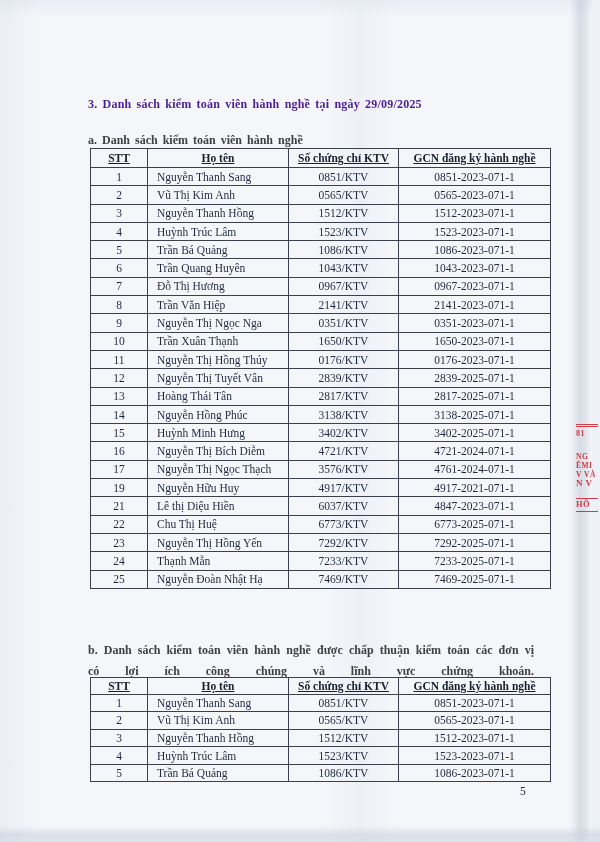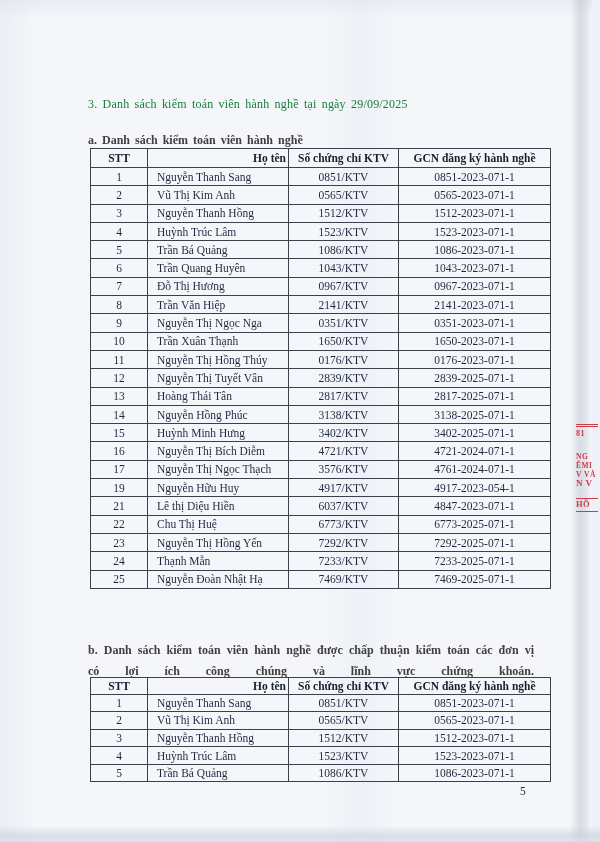--- a/index.html
+++ b/index.html
@@ -28,22 +28,22 @@
     background: #edf0f6; pointer-events: none;
   }
   .bottom-band {
     position: absolute; left: 0; bottom: 0; width: 600px; height: 16px;
     background: linear-gradient(180deg, rgba(255,255,255,0) 0%, rgba(199,205,218,.55) 55%, rgba(214,219,230,.75) 100%);
     pointer-events: none;
   }
 
   .doc-title {
     position: absolute; left: 88px; top: 97px;
-    font-size: 12px; font-weight: normal; letter-spacing: .2px;
-    color: #15803d;
+    font-size: 12px; font-weight: bold; letter-spacing: .2px;
+    color: #4c1d95;
     word-spacing: 2px;
   }
   .section-heading {
     position: absolute; left: 88px;
     font-size: 12px; font-weight: bold;
     color: #404040;
     word-spacing: 2px;
   }
   .section-a-heading { top: 133px; }
   .section-b-heading {
@@ -65,26 +65,26 @@
   .doc-table th, .doc-table td {
     border: 1px solid #3a404c;
     font-size: 11.5px;
     line-height: 12px;
     padding: 0 2px;
     text-align: center;
     white-space: nowrap;
     overflow: hidden;
     color: #1e2940;
   }
-  .doc-table th { font-weight: bold; color: #17202f; }
+  .doc-table th { font-weight: bold; color: #17202f; text-decoration: underline; }
   .doc-table .col-stt  { width: 52px; }
   .doc-table .col-name { width: 136px; text-align: left; padding-left: 9px; }
   .doc-table .col-cert { width: 105px; }
   .doc-table .col-gcn  { width: 147px; }
-  .doc-table th.col-name { text-align: right; padding-left: 2px; }
+  .doc-table th.col-name { text-align: center; padding-left: 2px; }
   .table-a thead tr { height: 19px; }
   .table-a tbody tr { height: 18.3px; }
   .table-b thead tr { height: 16.5px; }
   .table-b tbody tr { height: 17.6px; }
 
   .page-number {
     position: absolute; left: 520px; top: 785px;
     font-size: 11.5px; color: #242c3c;
   }
 
@@ -226,21 +226,21 @@
       <tr>
         <td class="col-stt">17</td>
         <td class="col-name">Nguyễn Thị Ngọc Thạch</td>
         <td class="col-cert">3576/KTV</td>
         <td class="col-gcn">4761-2024-071-1</td>
       </tr>
       <tr>
         <td class="col-stt">19</td>
         <td class="col-name">Nguyễn Hữu Huy</td>
         <td class="col-cert">4917/KTV</td>
-        <td class="col-gcn">4917-2023-054-1</td>
+        <td class="col-gcn">4917-2021-071-1</td>
       </tr>
       <tr>
         <td class="col-stt">21</td>
         <td class="col-name">Lê thị Diệu Hiền</td>
         <td class="col-cert">6037/KTV</td>
         <td class="col-gcn">4847-2023-071-1</td>
       </tr>
       <tr>
         <td class="col-stt">22</td>
         <td class="col-name">Chu Thị Huệ</td>

